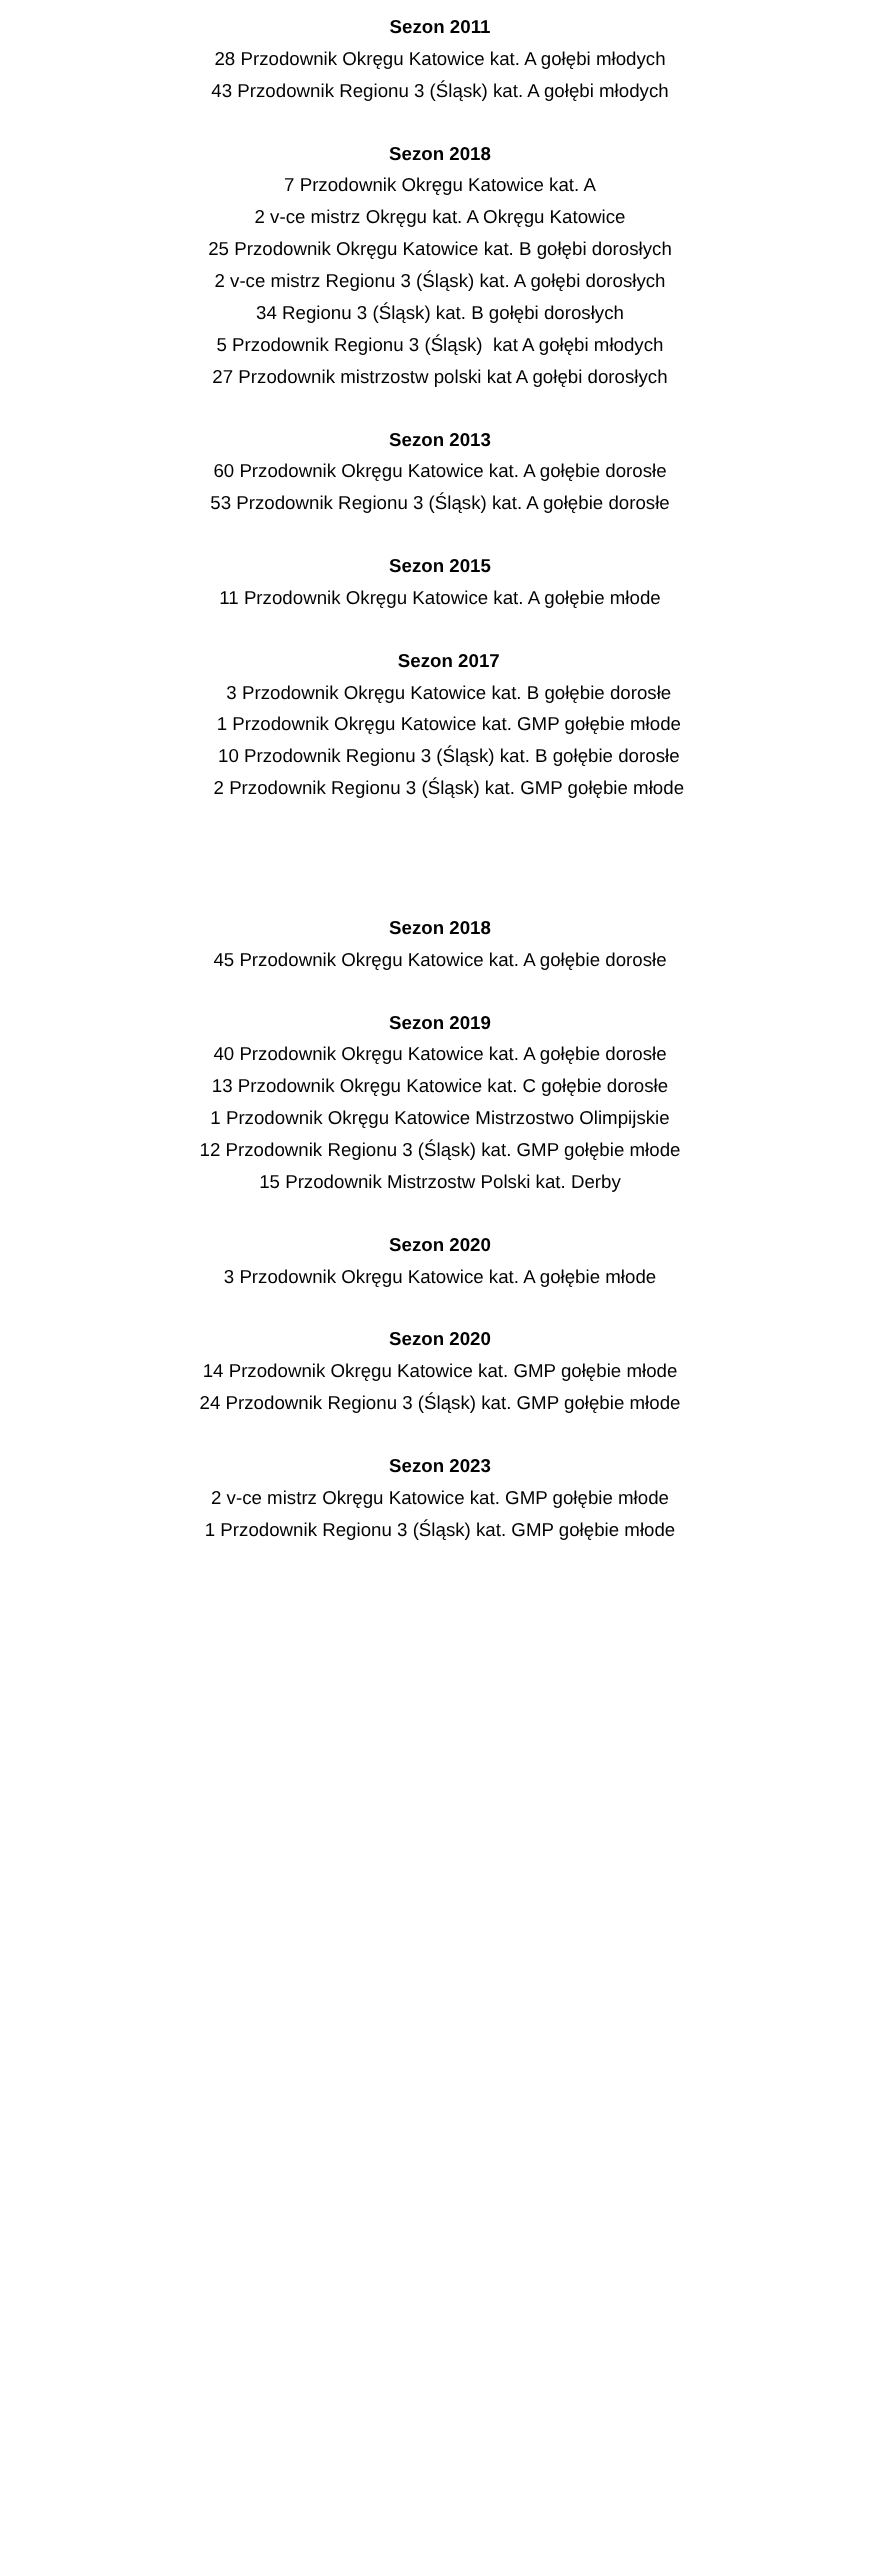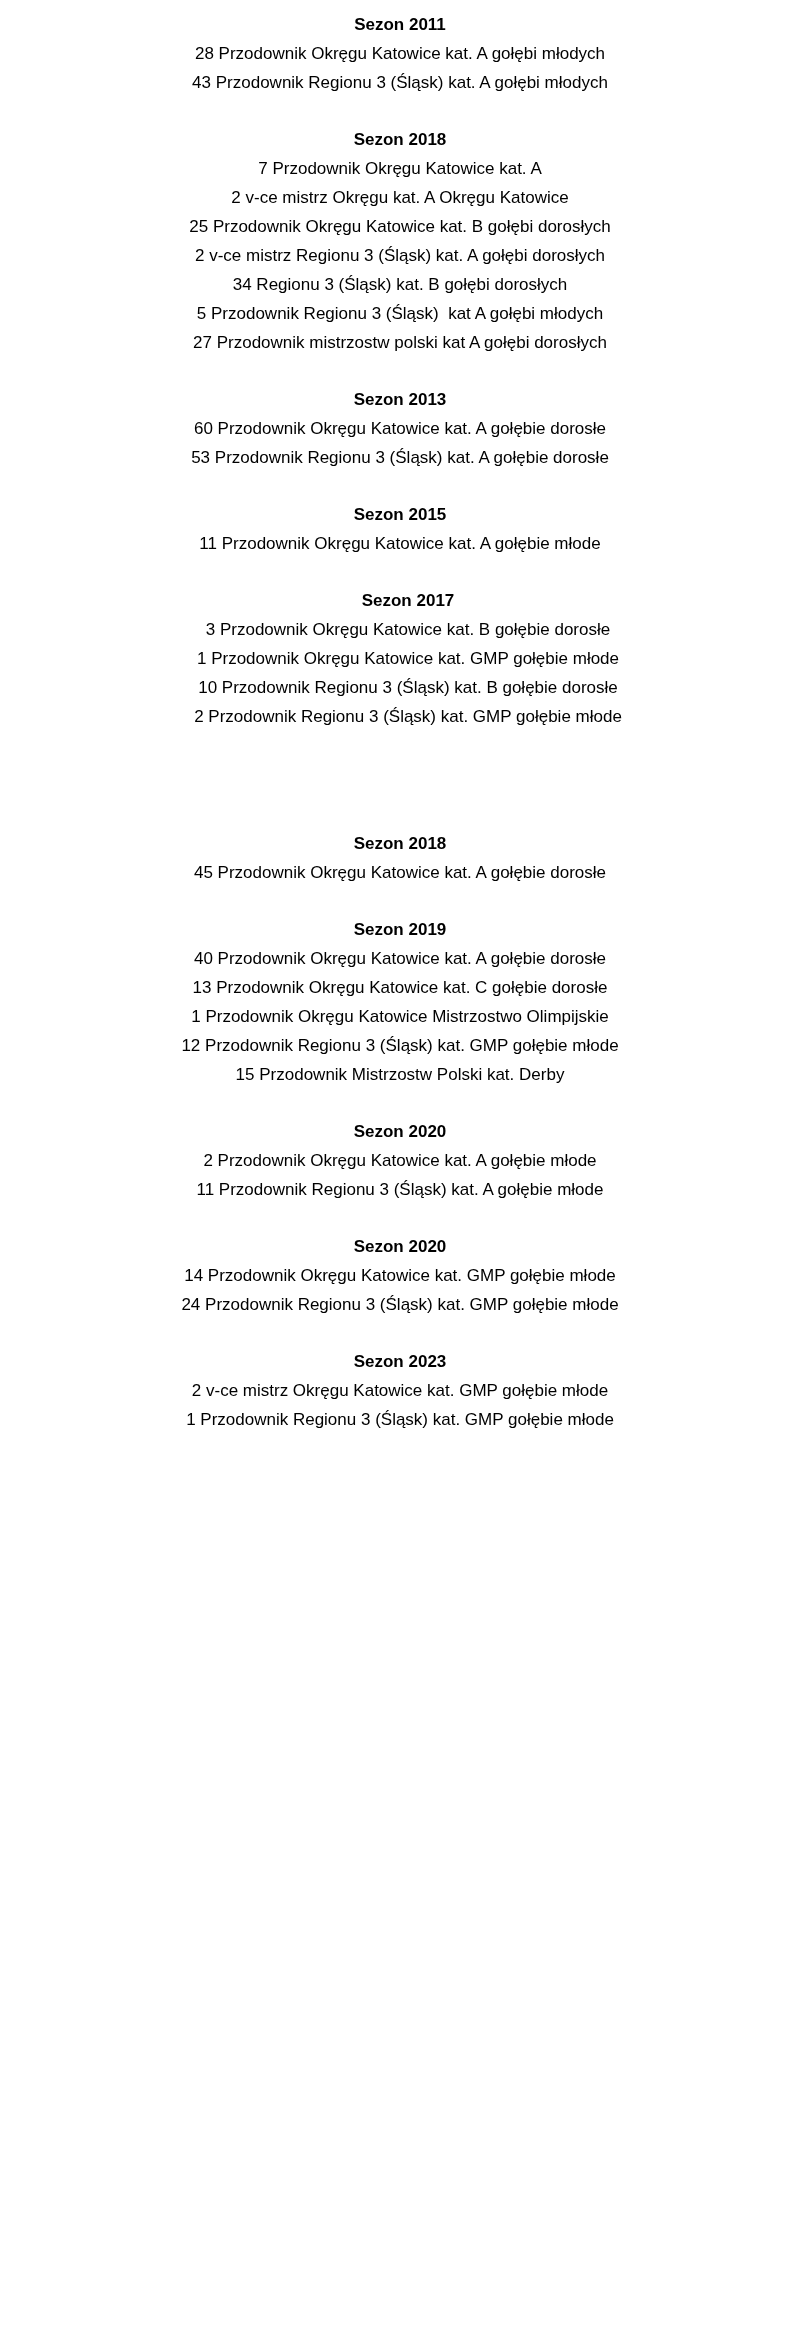--- a/index.html
+++ b/index.html
@@ -91,22 +91,21 @@
     <h2 class="season-title">Sezon 2019</h2>
     <p class="line">40 Przodownik Okręgu Katowice kat. A gołębie dorosłe</p>
     <p class="line">13 Przodownik Okręgu Katowice kat. C gołębie dorosłe</p>
     <p class="line">1 Przodownik Okręgu Katowice Mistrzostwo Olimpijskie</p>
     <p class="line">12 Przodownik Regionu 3 (Śląsk) kat. GMP gołębie młode</p>
     <p class="line">15 Przodownik Mistrzostw Polski kat. Derby</p>
   </section>
 
   <section class="season">
     <h2 class="season-title">Sezon 2020</h2>
-    <p class="line">2 Przodownik Okręgu Katowice kat. A gołębie młode</p>
-    <p class="line">11 Przodownik Regionu 3 (Śląsk) kat. A gołębie młode</p>
+    <p class="line">3 Przodownik Okręgu Katowice kat. A gołębie młode</p>
   </section>
 
   <section class="season">
     <h2 class="season-title">Sezon 2020</h2>
     <p class="line">14 Przodownik Okręgu Katowice kat. GMP gołębie młode</p>
     <p class="line">24 Przodownik Regionu 3 (Śląsk) kat. GMP gołębie młode</p>
   </section>
 
   <section class="season">
     <h2 class="season-title">Sezon 2023</h2>

